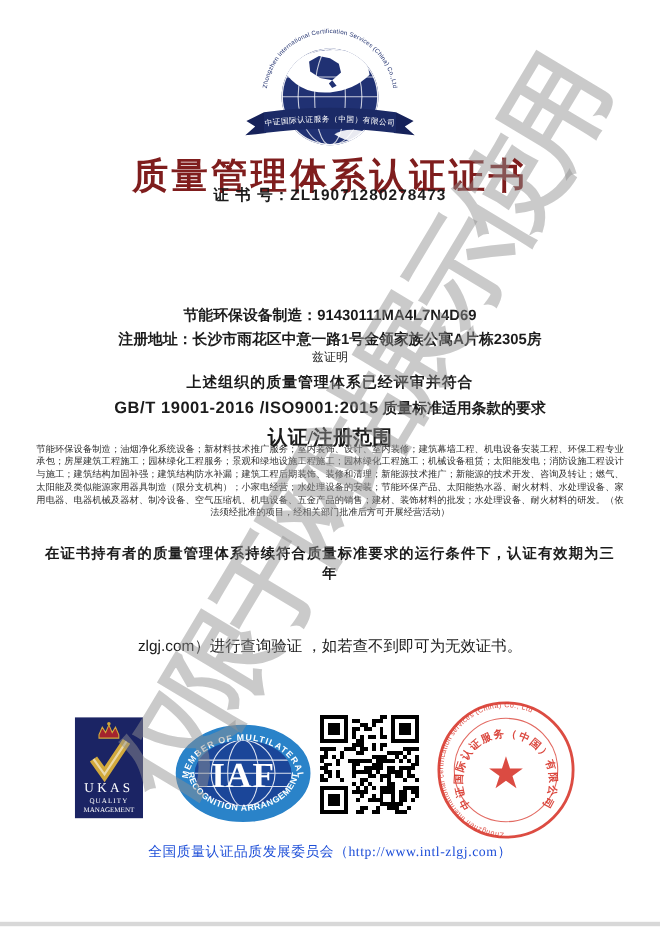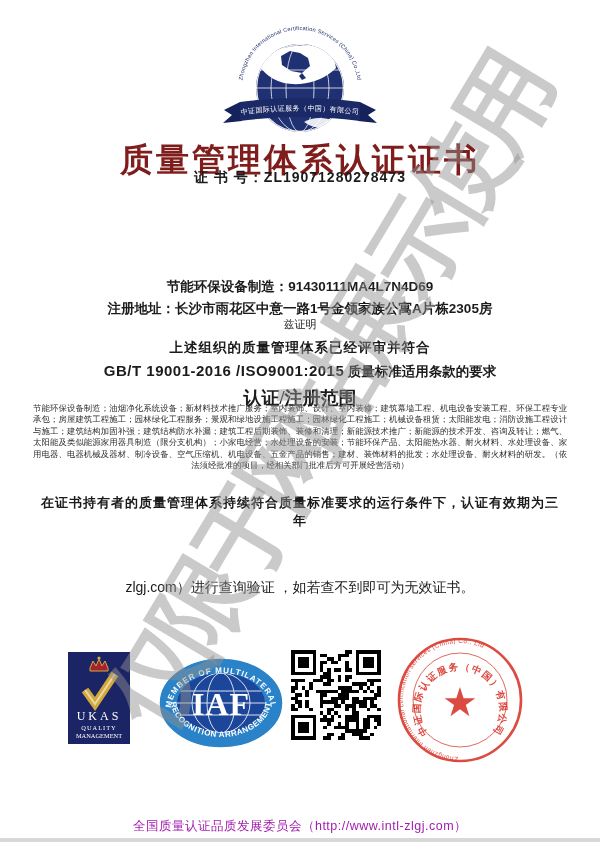--- a/index.html
+++ b/index.html
@@ -34,21 +34,21 @@
   .standard .std{font-size:15px;font-weight:bold;letter-spacing:.5px;}
   .standard .sfx{font-family:"Liberation Serif",serif;font-size:13.5px;font-weight:bold;}
   .scopehead{top:386px;font-family:"Liberation Serif",serif;font-size:18px;font-weight:bold;}
   .scope{position:absolute;top:403px;left:33px;width:534px;z-index:5;
          font-family:"Liberation Serif",serif;font-size:8.4px;line-height:11.4px;color:#2e2e2e;
          text-align:justify;text-align-last:center;}
   .vnote{top:494px;font-family:"Liberation Serif",serif;font-size:13px;font-weight:bold;letter-spacing:1px;}
   .vperiod{top:521px;font-size:16.5px;font-weight:bold;}
   .q1{top:560px;font-size:14px;font-weight:bold;}
   .q2{top:579px;font-size:14px;font-weight:normal;}
-  .footer{top:818px;font-size:12.5px;letter-spacing:.5px;color:#a21caf;}
+  .footer{top:766px;font-size:12.5px;letter-spacing:.5px;color:#1d4ed8;font-family:Liberation Serif, serif;}
   
   .emblem{position:absolute;left:50%;top:26px;transform:translateX(-50%);width:164px;height:116px;z-index:6;}
   .ukas{position:absolute;left:68px;top:652px;width:62px;height:76px;z-index:6;}
   .iaf{position:absolute;left:158px;top:657px;width:126px;height:92px;z-index:6;}
   .qr{position:absolute;left:291px;top:650px;width:90px;height:90px;z-index:6;}
   .stamp{position:absolute;left:396px;top:636px;width:128px;height:128px;z-index:6;}
   .bottomline{position:absolute;left:0;top:838px;width:600px;height:4px;background:#d8d8d8;z-index:2;}
   svg{display:block;}
 </style>
 </head>

